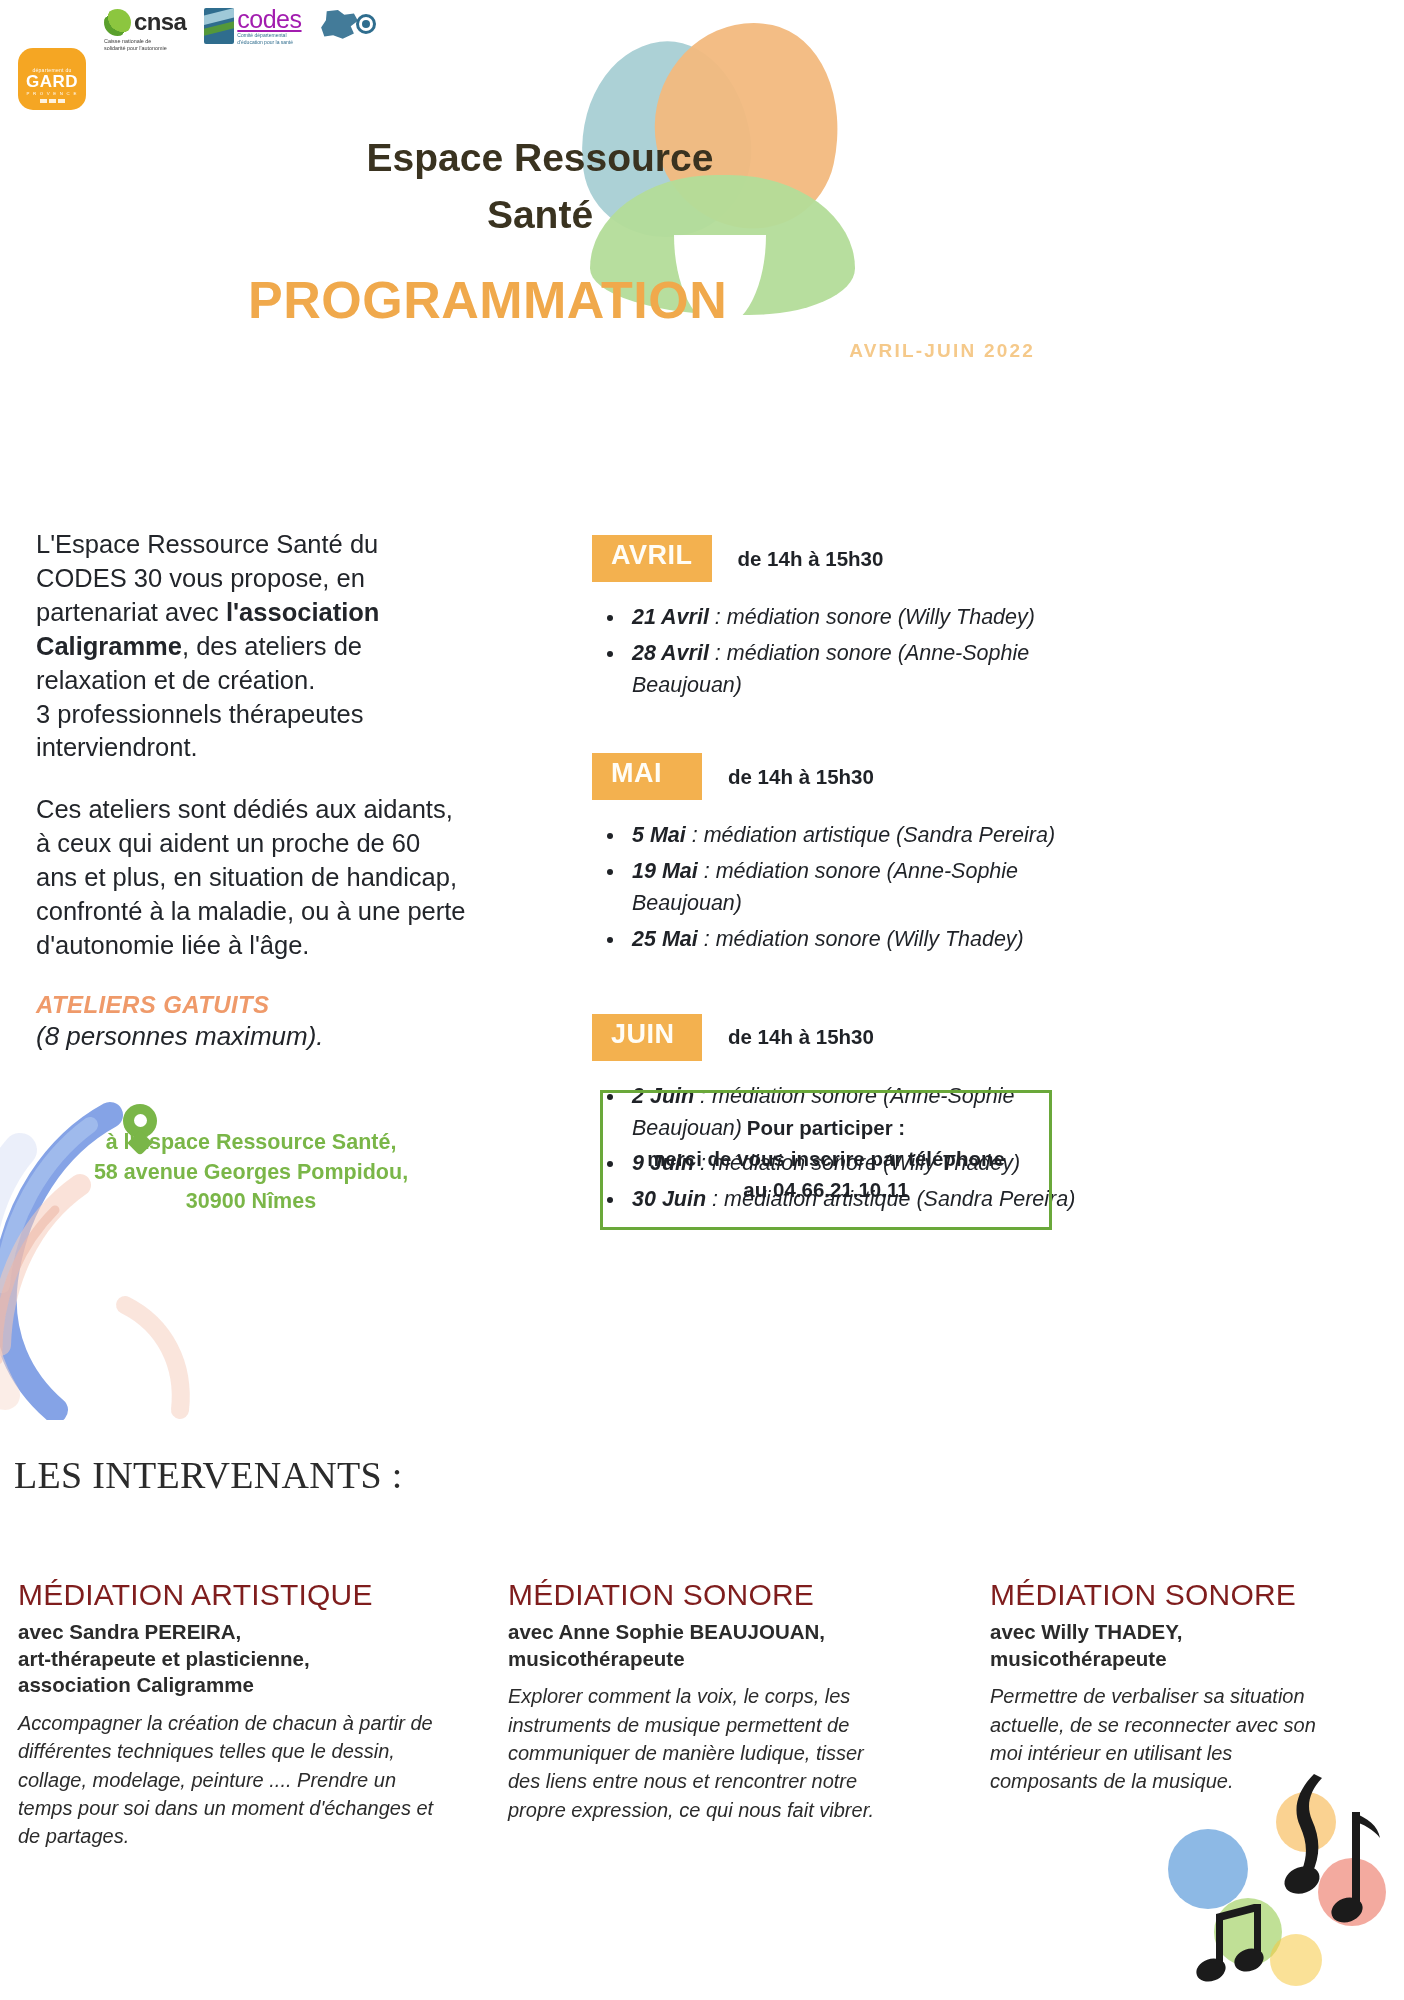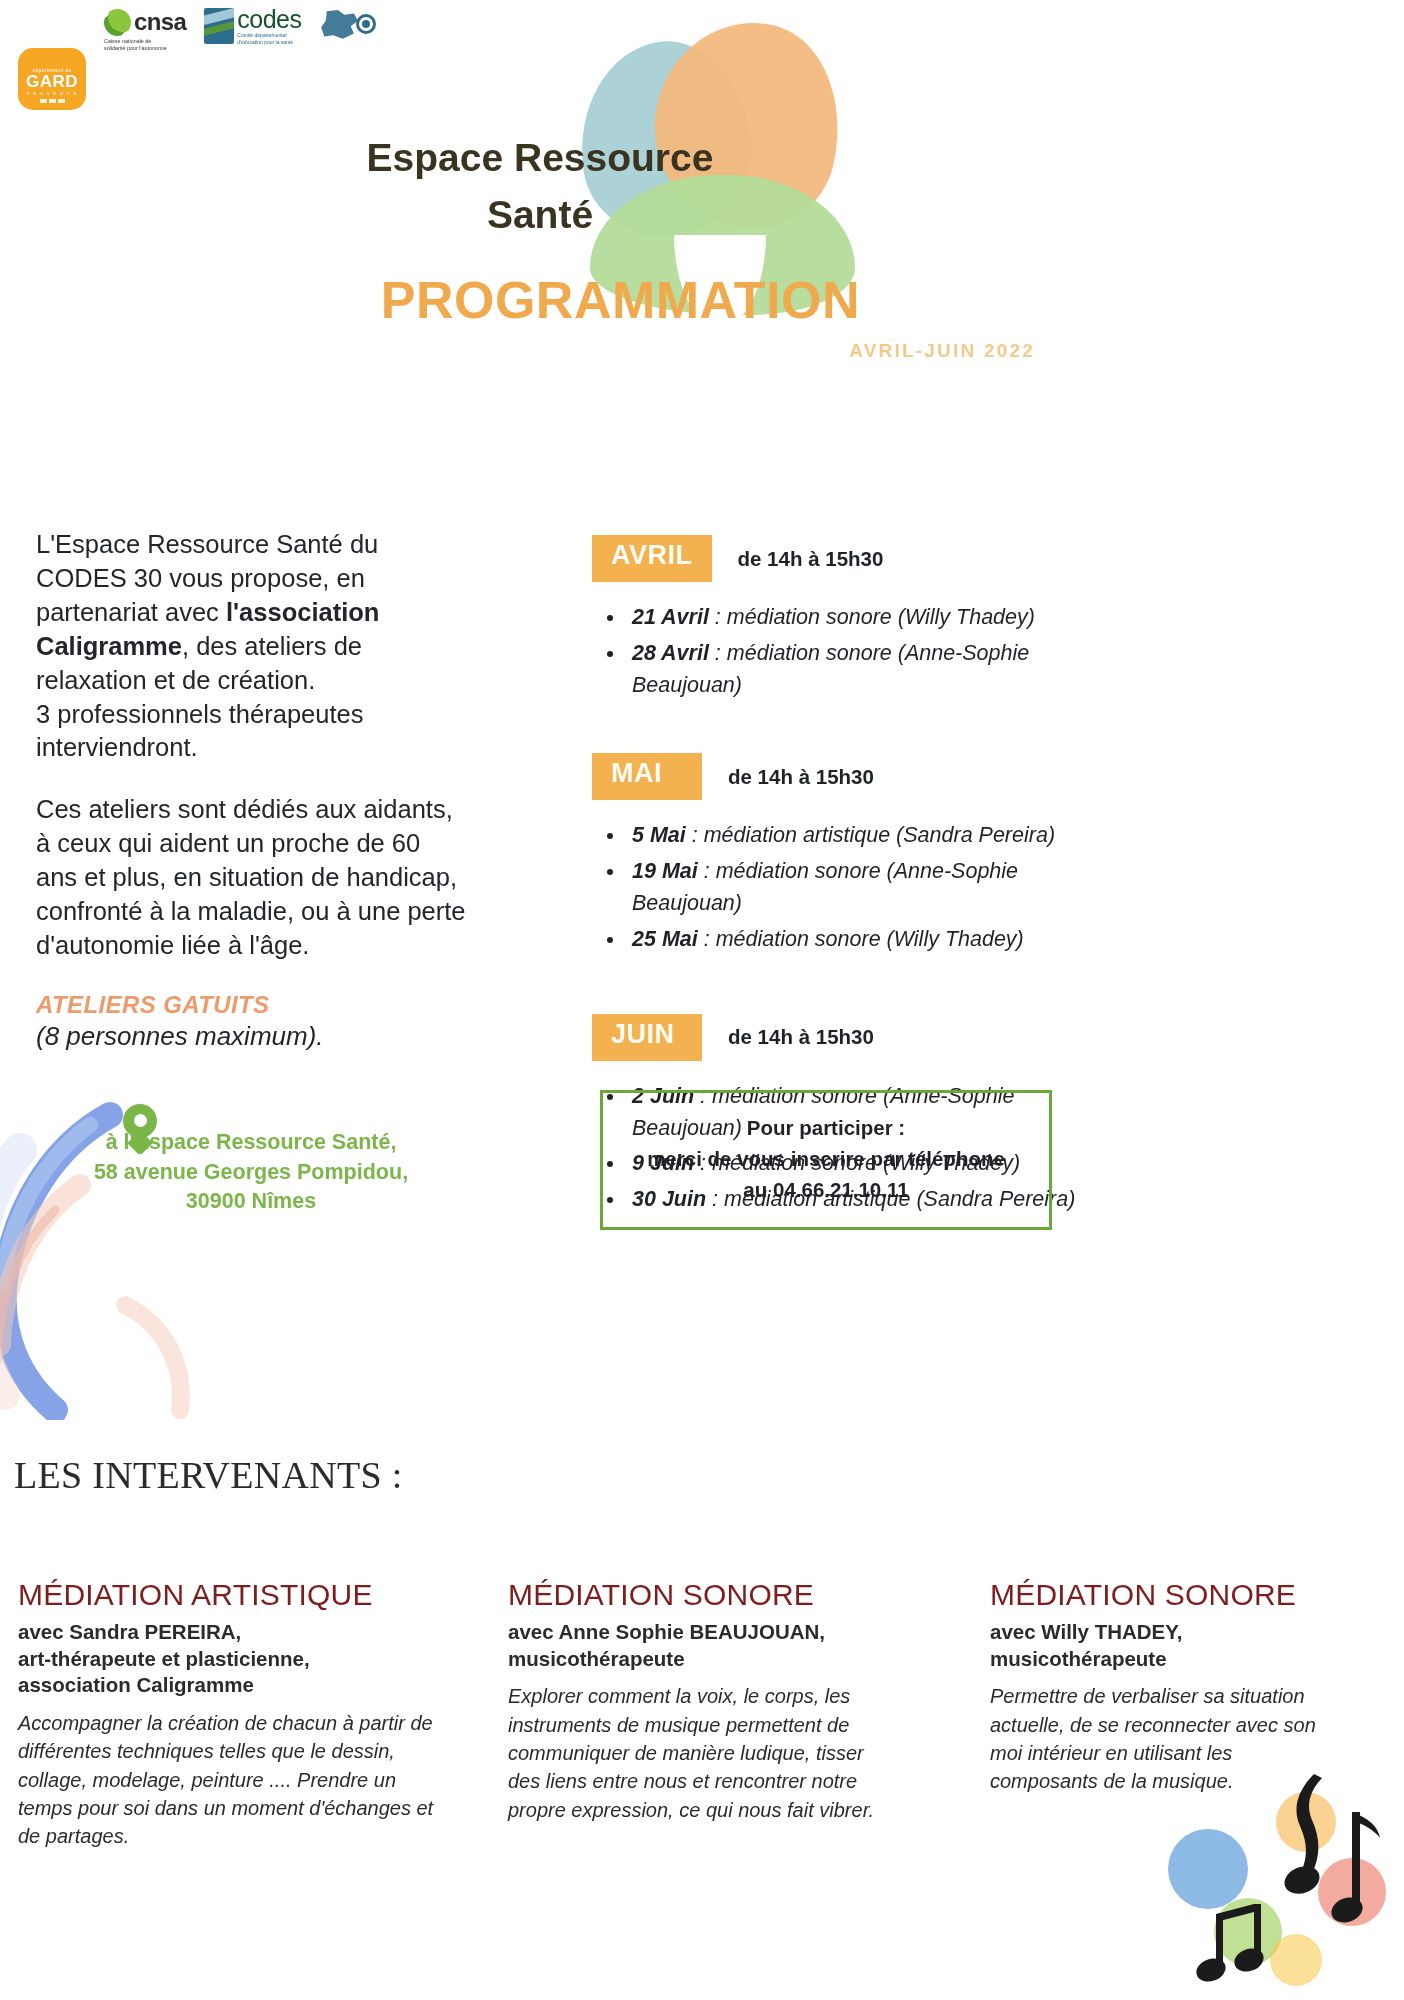--- a/index.html
+++ b/index.html
@@ -60,38 +60,38 @@
                 radial-gradient(circle at 35% 65%, #5aa02c 0 48%, transparent 49%);
     border-radius:50%;
   }
   .logo-cnsa .word { font-size:24px; font-weight:bold; color:#2b2b2b; letter-spacing:-.6px; }
   .logo-cnsa .sub  { font-size:5.4px; color:#3a3a3a; line-height:1.25; margin-top:2px; }
 
   .logo-codes { display:flex; align-items:flex-start; gap:3px; }
   .codes-mark { width:30px; height:36px; background:#2f6d8e; border-radius:2px; position:relative; overflow:hidden;}
   .codes-mark:before{ content:""; position:absolute; left:-4px; top:4px; width:38px; height:9px; background:#9fc9d8; transform:rotate(-14deg); }
   .codes-mark:after { content:""; position:absolute; left:-4px; top:17px; width:38px; height:7px; background:#5aa02c; transform:rotate(-14deg); opacity:.85;}
-  .logo-codes .word { font-size:25px; color:#14532d; letter-spacing:-.5px; line-height:.95; }
+  .logo-codes .word { font-size:25px; color:#a21caf; letter-spacing:-.5px; line-height:.95;text-decoration:underline; }
   .logo-codes .sub  { font-size:5px; color:#2f6d8e; line-height:1.3; }
 
   .logo-ars { width:58px; height:34px; position:relative; }
   .ars-map { position:absolute; left:0; top:2px; width:40px; height:30px;
     background:#2f6d8e; clip-path: polygon(18% 4%,46% 0,62% 16%,86% 12%,96% 36%,78% 54%,86% 78%,58% 96%,34% 84%,12% 88%,4% 58%,16% 34%);
     opacity:.9; }
   .ars-dot { position:absolute; right:2px; top:6px; width:20px; height:20px; border-radius:50%;
     border:3px solid #2f6d8e; }
   .ars-dot:after{ content:""; position:absolute; left:3px; top:3px; width:8px; height:8px; border-radius:50%; background:#2f6d8e;}
 
   
   .title-main {
     position:absolute; left:300px; top:130px; width:480px; text-align:center;
     font-size:39px; font-weight:bold; color:#3a3320; line-height:1.45; z-index:3;
   }
   .title-prog {
-    position:absolute; left:240px; top:270px; width:620px; text-align:right;
+    position:absolute; left:248px; top:270px; width:620px; text-align:left;
     font-size:52px; font-weight:bold; color:#f0a94c; letter-spacing:.5px; z-index:3;
   }
   .title-dates {
     position:absolute; left:0px; top:340px; width:1035px; text-align:right;
     font-size:19px; font-weight:bold; color:#f5c98a; letter-spacing:2.2px; z-index:3;
   }
 
   
   .left-col { position:absolute; left:36px; top:528px; width:430px; z-index:4; }
   .para { font-size:25.5px; line-height:1.33; color:#22252a; margin-bottom:28px; font-weight:500; }

